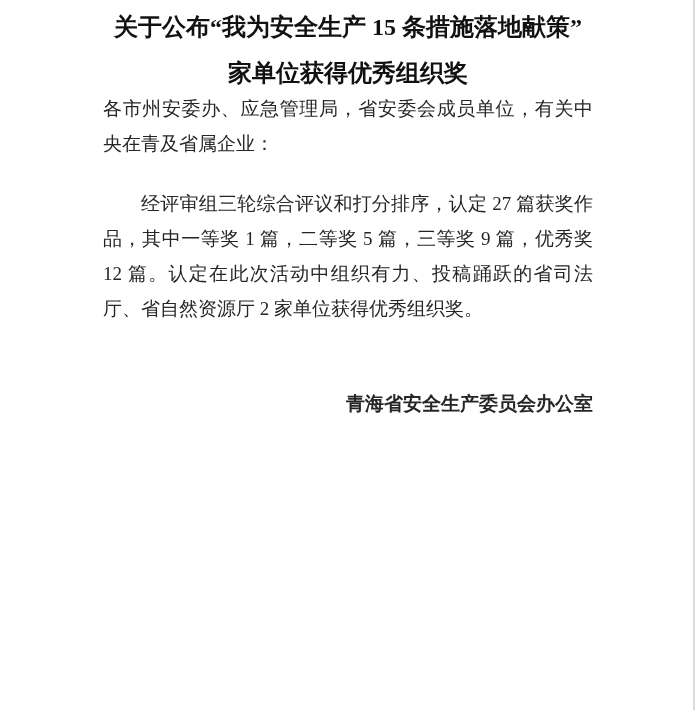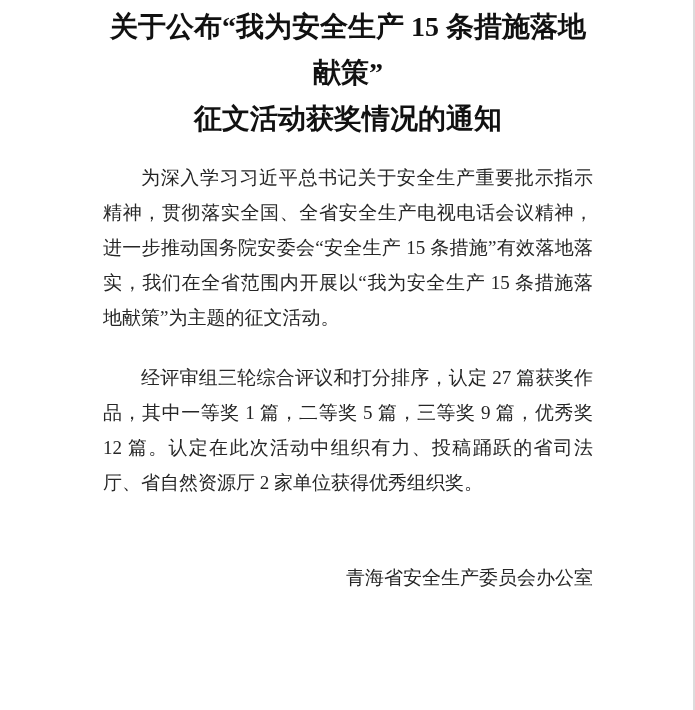--- a/index.html
+++ b/index.html
@@ -14,21 +14,21 @@
     box-sizing: border-box;
     background: #ffffff;
     border-right: 2px solid #dcdcdc;
     padding: 4px 100px 0 103px;
     overflow: hidden;
     font-family: "Liberation Serif", "DejaVu Serif", serif;
     color: #262626;
   }
   .doc-title {
     text-align: center;
-    font-size: 28px;
+    font-size: 24px;
     font-weight: 700;
     color: #111111;
     line-height: 46px;
   }
   .salutation {
     margin-top: -5px;
     font-size: 19px;
     line-height: 35px;
     text-align: justify;
   }
@@ -40,35 +40,35 @@
     margin: 0;
   }
   .body-para.p1 { margin-top: 18px; }
   .body-para.p2 { margin-top: 25px; }
   .signature {
     margin-top: 54px;
     font-size: 19px;
     line-height: 48px;
     text-align: right;
   }
-  .signature .sig-line { display: block; }
+  .signature .sig-line { display: block; font-weight: bold; }
   .signature .sig-inset { margin-right: 16px; }
 </style>
 </head>
 <body>
 
 <div class="page">
 
   <div class="doc-title">
     <div>关于公布“我为安全生产 15 条措施落地献策”</div>
-    <div>征文活动获奖情况的通知</div>
+    <div>家单位获得优秀组织奖</div>
   </div>
 
+  <div class="salutation">各市州安委办、应急管理局，省安委会成员单位，有关中央在青及省属企业：</div>
 
-  <p class="body-para p1">为深入学习习近平总书记关于安全生产重要批示指示精神，贯彻落实全国、全省安全生产电视电话会议精神，进一步推动国务院安委会“安全生产 15 条措施”有效落地落实，我们在全省范围内开展以“我为安全生产 15 条措施落地献策”为主题的征文活动。</p>
 
   <p class="body-para p2">经评审组三轮综合评议和打分排序，认定 27 篇获奖作品，其中一等奖 1 篇，二等奖 5 篇，三等奖 9 篇，优秀奖 12 篇。认定在此次活动中组织有力、投稿踊跃的省司法厅、省自然资源厅 2 家单位获得优秀组织奖。</p>
 
   <div class="signature">
     <span class="sig-line">青海省安全生产委员会办公室</span>
   </div>
 
 </div>
 
 </body></html>

